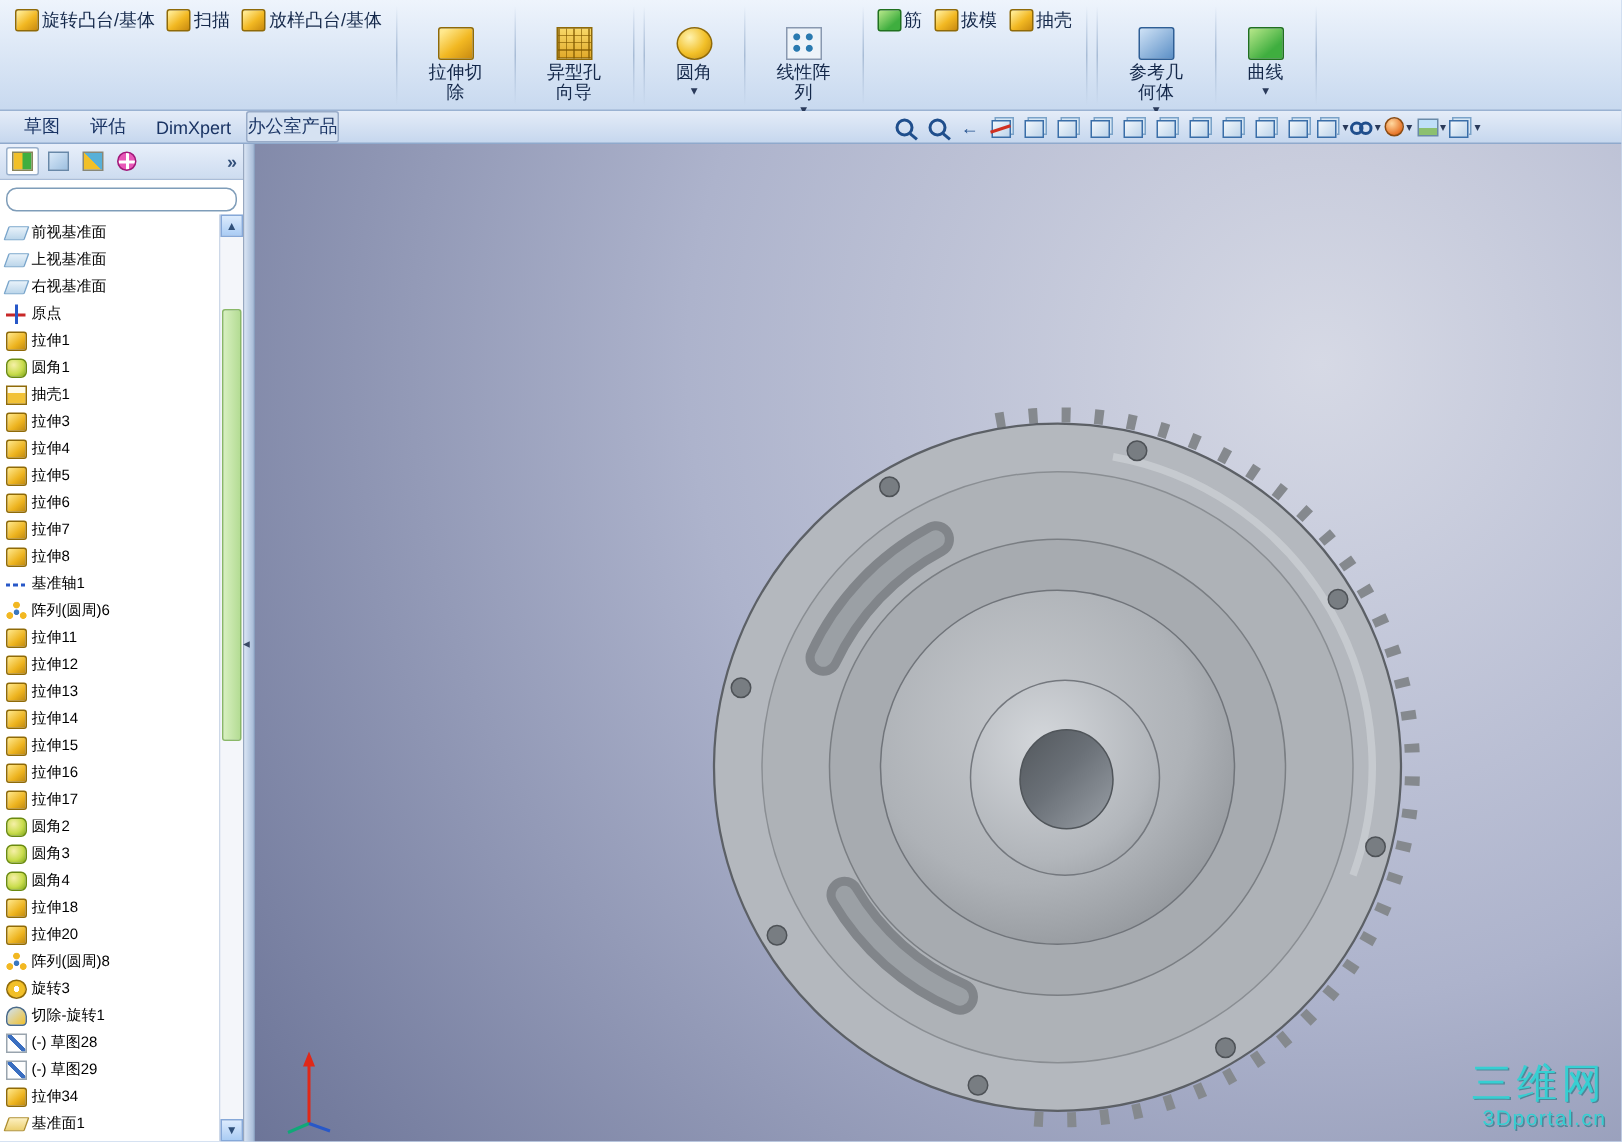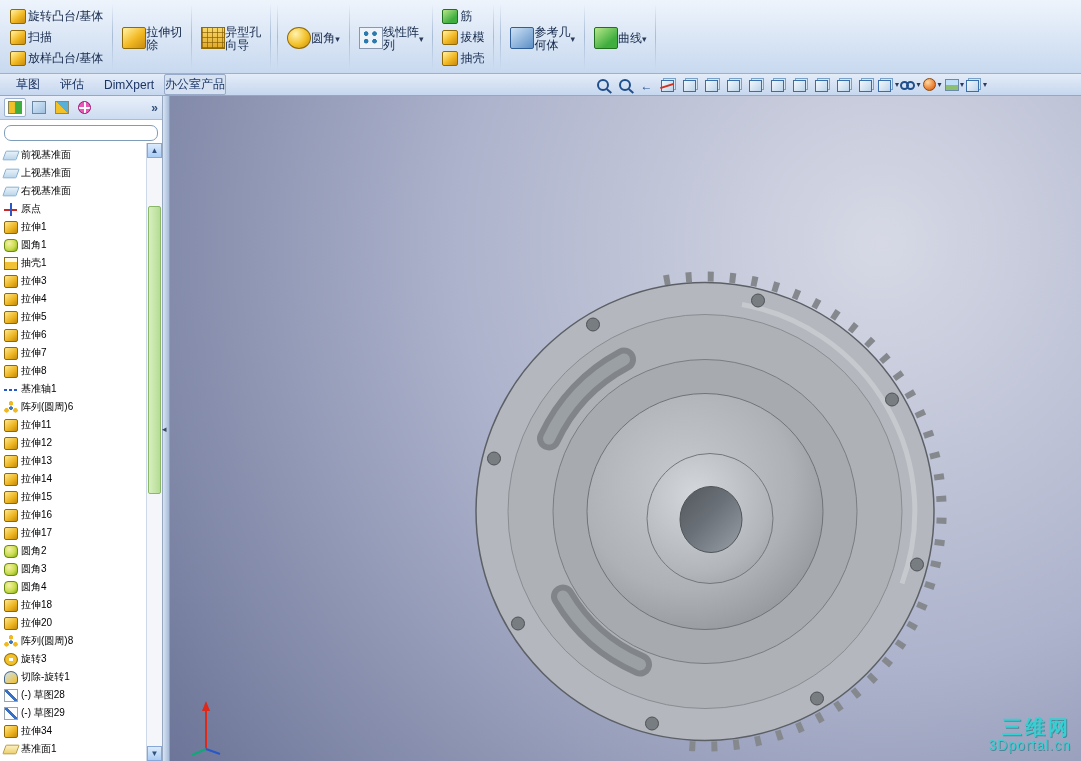--- a/index.html
+++ b/index.html
@@ -10,26 +10,26 @@
   }
   .app{width:1081px;height:761px;display:flex;flex-direction:column}
 
   
   .ribbon{
     height:74px;flex:none;display:flex;align-items:stretch;
     background:linear-gradient(var(--ribbon-top,#eef4fc),var(--ribbon-bottom,#c8d9ef));
     border-bottom:1px solid #9ab2d2;padding:2px 4px 1px;box-sizing:border-box;
   }
   #ribbon-items{display:flex;align-items:stretch}
-  .rstack{display:flex;flex-direction:column;justify-content:center;padding:1px 2px}
+  .rstack{display:flex;flex-direction:row;justify-content:space-between;padding:1px 2px}
   .rrow{display:flex;align-items:center;height:21px;padding:0 4px;border-radius:2px;
         font-size:12px;color:#14284a;white-space:nowrap;cursor:default}
   .rlb{margin-left:2px}
-  .rbig{display:flex;align-items:center;justify-content:flex-start;
-        padding:4px 6px 1px;margin:0;border-radius:3px;font-size:12px;color:#14284a;text-align:left;cursor:default}
+  .rbig{display:flex;flex-direction:column;align-items:center;justify-content:flex-start;
+        padding:4px 6px 1px;margin:12px;border-radius:3px;font-size:12px;color:#14284a;text-align:center;cursor:default}
   .rtx div{line-height:13px;white-space:nowrap}
   .ractive{background:linear-gradient(#e9eef5,#c3d0e0);border:1px solid #8aa4c4;box-shadow:inset 0 0 4px #ffffff}
   .rsep{width:1px;align-self:stretch;background:linear-gradient(rgba(255,255,255,0),#a8bcd6,rgba(255,255,255,0));margin:2px 3px}
   .dd{font-size:9px;color:#2a3a5a;line-height:9px;margin-top:1px}
 
   .ric{width:16px;height:15px;flex:none;display:inline-block}
   .ricL{width:24px;height:22px;flex:none;display:inline-block;margin-bottom:2px}
   .r-gold{background:linear-gradient(140deg,#ffe98e 10%,#f2b822 55%,#c88a10);border:1px solid #8f6a08;border-radius:2px;box-sizing:border-box}
   .r-gold-round{background:radial-gradient(circle at 35% 30%,#fff3b0,#f2c028 55%,#c08a10);border:1px solid #8f6a08;border-radius:50%;box-sizing:border-box}
   .r-green{background:linear-gradient(140deg,#b8e88a,#3fae3f 70%);border:1px solid #20701f;border-radius:2px;box-sizing:border-box}
@@ -121,21 +121,21 @@
       background:linear-gradient(90deg,#d8f0c0,var(--scroll-thumb-green,#b4dc94));border:1px solid #8ab868;box-sizing:border-box}
 
   .splitter{width:7px;flex:none;background:linear-gradient(90deg,#d8e4f4,#a8bcd8);border-right:1px solid #8aa0c0;position:relative;box-sizing:border-box}
   .collapse{position:absolute;top:328px;left:-1px;font-size:9px;color:#3a4a66}
 
   .viewport{flex:1;position:relative;overflow:hidden;
     background:radial-gradient(circle at 78% 22%,var(--viewport-light,#d6d9e5) 0%,var(--viewport-mid,#adb3cc) 48%,var(--viewport-dark,#5a6389) 115%)}
   svg.model{position:absolute;left:0;top:0;width:100%;height:100%}
   .triad{position:absolute;left:12px;bottom:4px}
   .watermark{position:absolute;right:10px;bottom:8px;text-align:right;opacity:.9;line-height:1.1}
-  .wm1{font-size:20px;font-weight:bold;color:var(--watermark-cyan,#2bd4d4);letter-spacing:3px;text-shadow:1px 1px 0 rgba(0,100,110,.55)}
+  .wm1{font-size:27px;font-weight:normal;color:var(--watermark-cyan,#2bd4d4);letter-spacing:3px;text-shadow:1px 1px 0 rgba(0,100,110,.55)}
   .wm2{font-size:14px;color:var(--watermark-cyan,#2bd4d4);letter-spacing:1px;text-shadow:1px 1px 0 rgba(0,100,110,.55)}
 </style>
 </head>
 <body>
 
 <div class="app">
 
   <div class="ribbon">
     <div id="ribbon-items">
         <div class="rstack">

